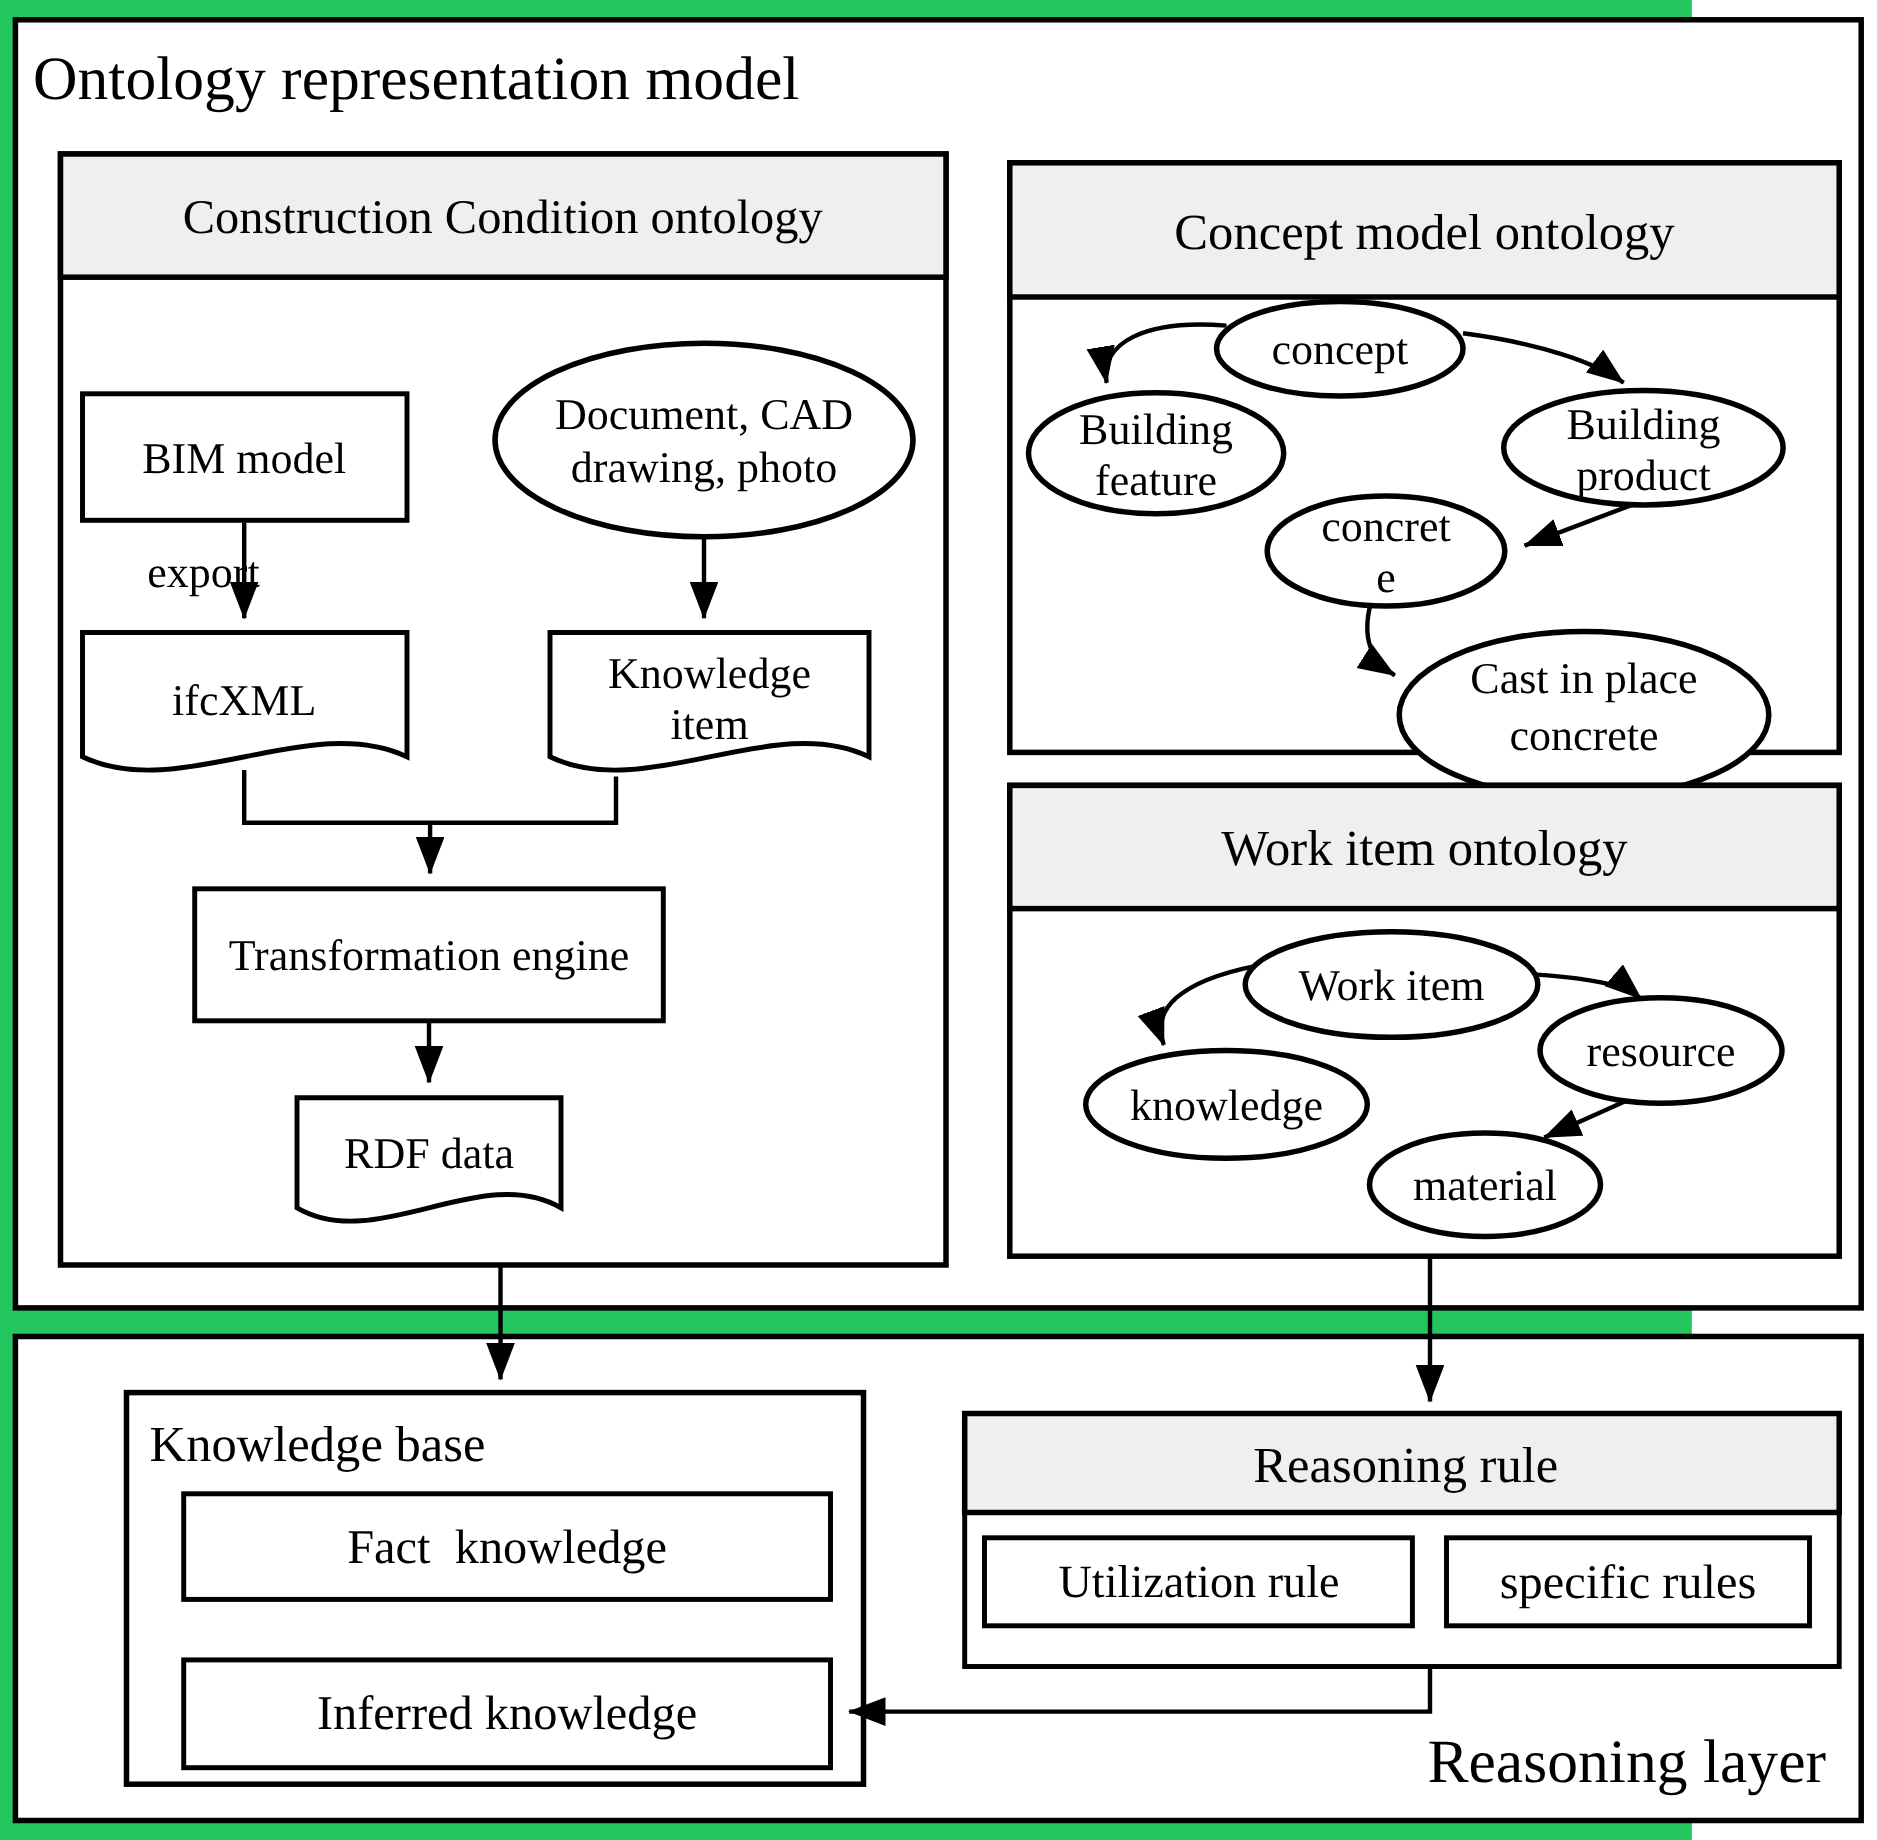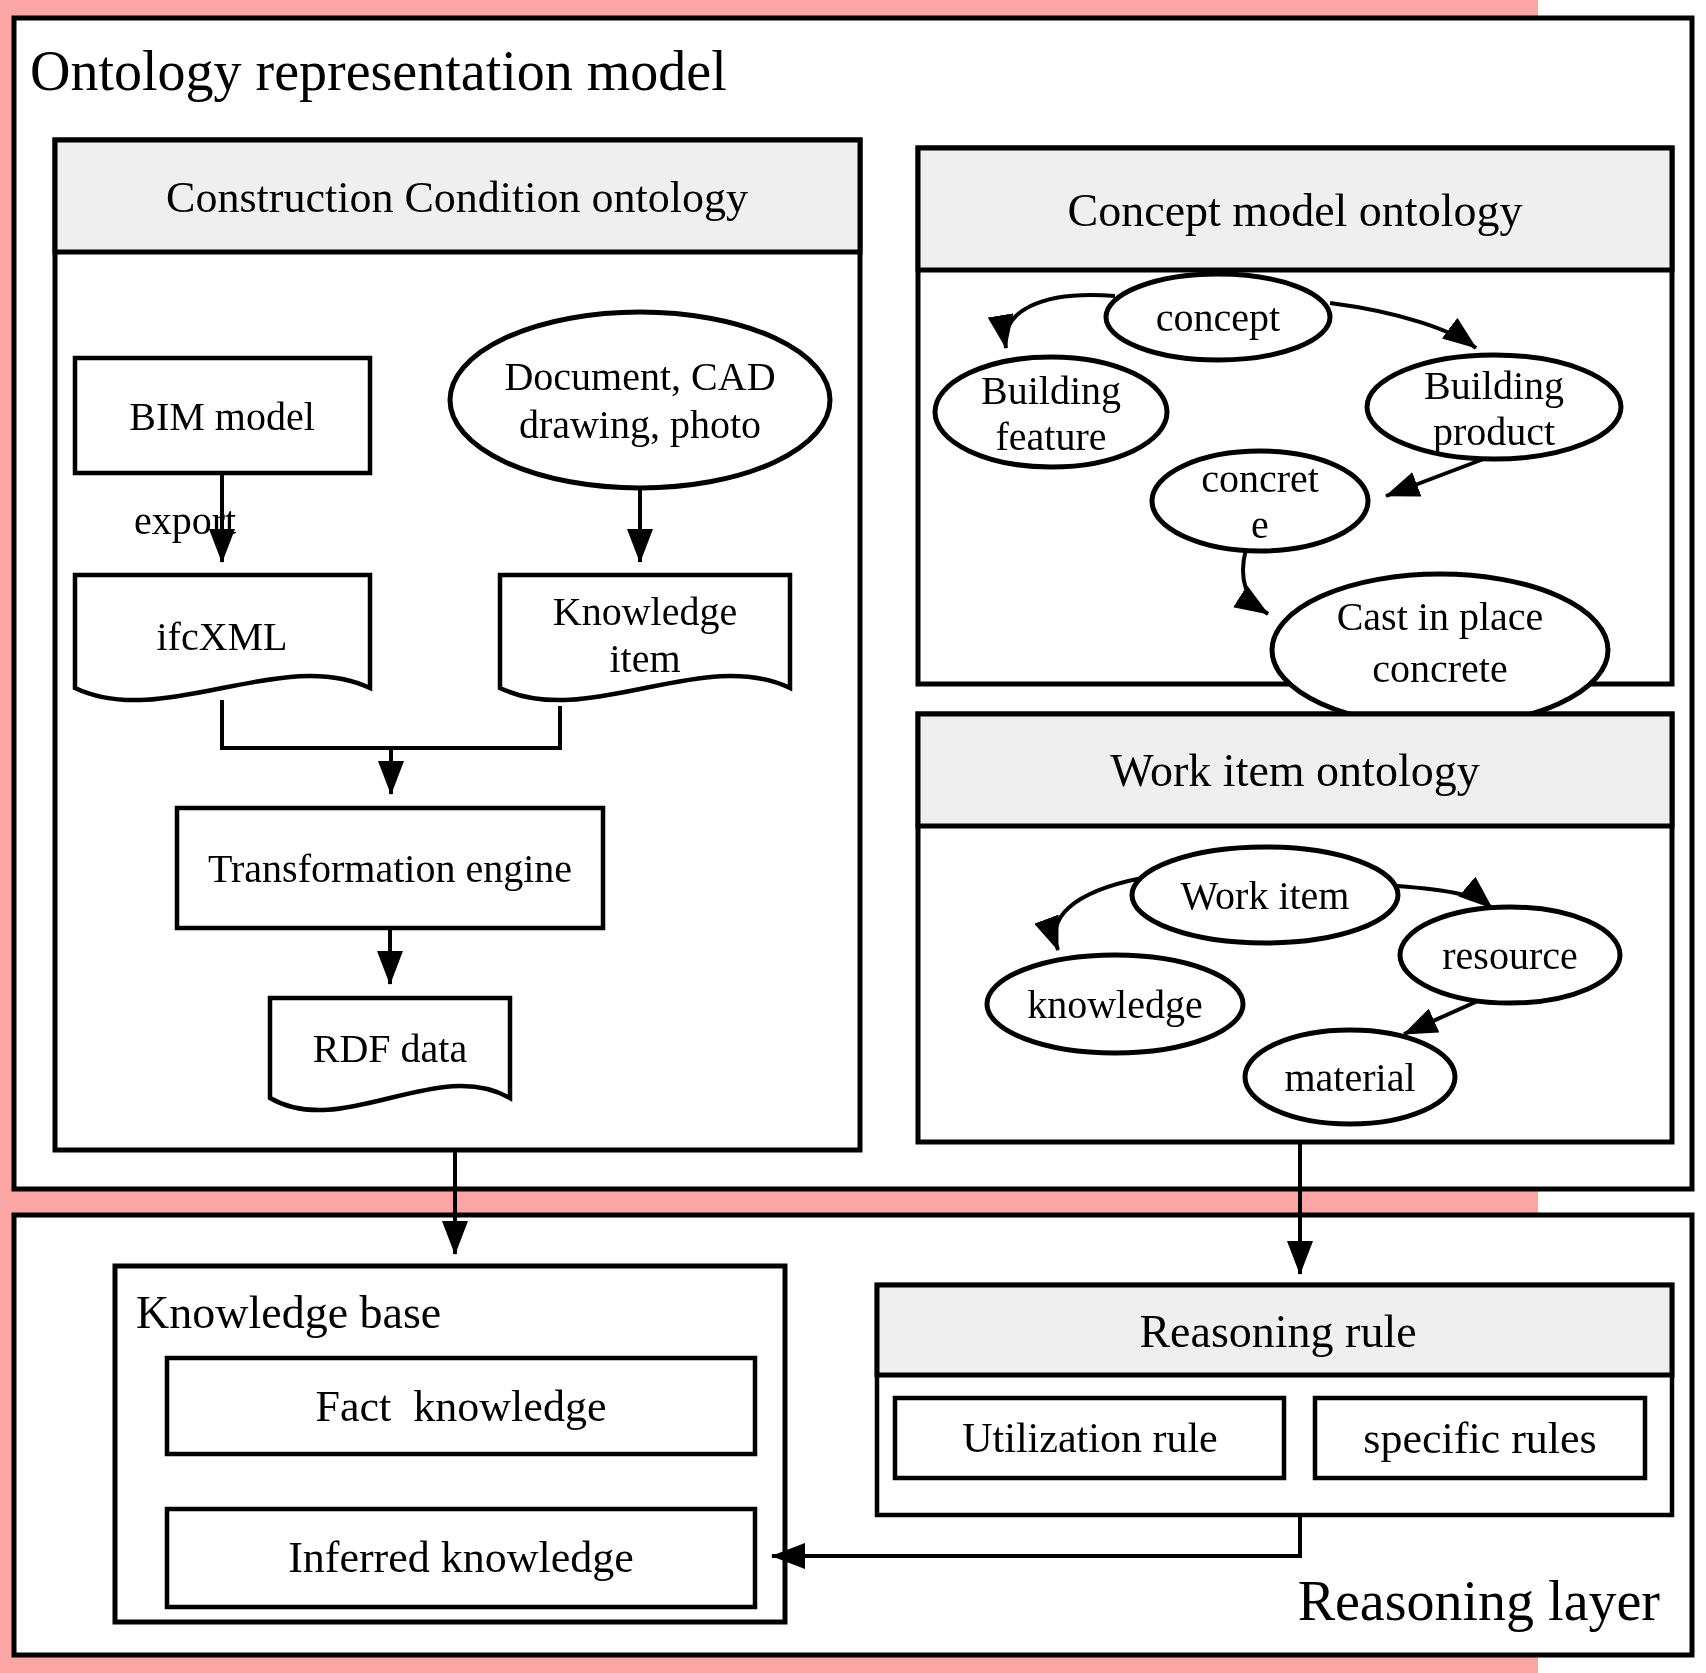--- a/index.html
+++ b/index.html
@@ -1,16 +1,16 @@
 <!DOCTYPE html>
 <html><head>
 <meta charset="utf-8">
 <style>
   html,body{margin:0;padding:0;background:#ffffff;}
-  .stage{width:1538px;height:1673px;position:relative;background:#fca5a5;text-align:right;}
+  .stage{width:1538px;height:1673px;position:relative;background:#22c55e;text-align:right;}
   svg{display:block;font-family:"Liberation Serif","DejaVu Serif",serif;}
   svg text{white-space:pre;fill:#000;}
   .box{fill:#ffffff;stroke:#000;stroke-width:5;}
   .hdr{stroke:#000;stroke-width:5;}
   .inner{fill:#ffffff;stroke:#000;stroke-width:4.5;}
   .doc{fill:#ffffff;stroke:#000;stroke-width:4.5;}
   .ell{fill:#ffffff;stroke:#000;stroke-width:5;}
   .conn{fill:none;stroke:#000;stroke-width:4;}
   .t-title{font-size:56px;}
   .t-hdr{font-size:46px;}

